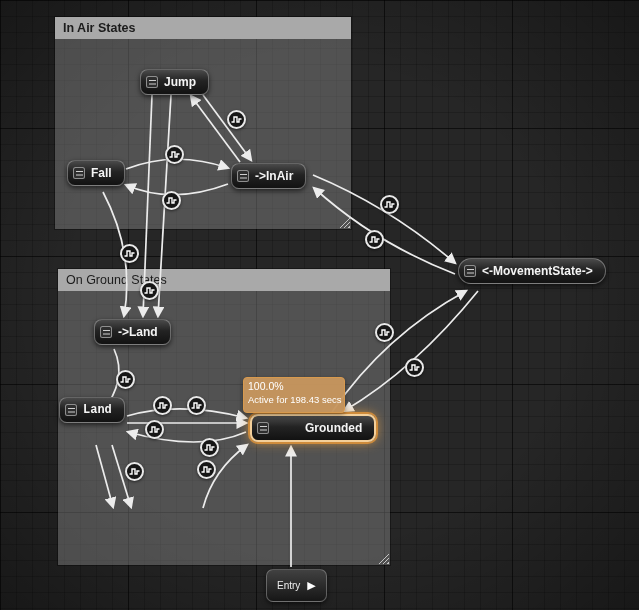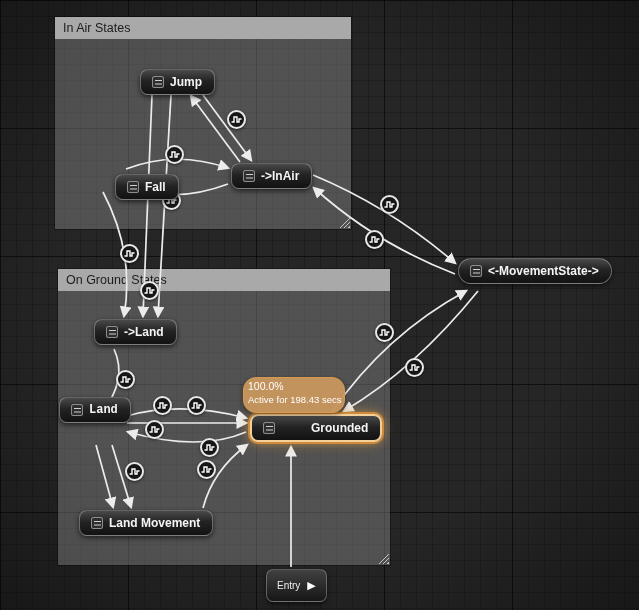--- a/index.html
+++ b/index.html
@@ -20,51 +20,51 @@
   .comment-header{height:22px;background:#a9a9a9;color:#1c1c1c;font-size:12.5px;line-height:22px;
     padding:0 8px;white-space:nowrap;overflow:hidden;}
   .grip{position:absolute;right:1px;bottom:1px;width:11px;height:11px;
     background:repeating-linear-gradient(135deg, transparent 0 2px, rgba(235,235,235,0.75) 2px 3px);
     clip-path:polygon(100% 0,100% 100%,0 100%);}
   .wires{position:absolute;left:0;top:0;pointer-events:none;}
   .tr{position:absolute;width:19px;height:19px;border-radius:50%;background:#161616;
     border:2px solid #e9e9e9;display:flex;align-items:center;justify-content:center;
     box-shadow:0 1px 3px rgba(0,0,0,0.55);}
   .state{position:absolute;display:inline-flex;align-items:center;gap:6px;
-    padding:5px 12px 5px 11px;border-radius:8px;
+    padding:5px 12px 5px 5px;border-radius:8px;
     background:linear-gradient(180deg,#4a4a4a 0%,#232323 45%,#121212 100%);
     border:1px solid rgba(170,170,170,0.55);
     box-shadow:0 2px 5px rgba(0,0,0,0.6);
     color:#f4f4f4;font-size:12px;font-weight:bold;white-space:nowrap;}
   .state.active{
     border:2px solid #f3cf9a;
     box-shadow:0 0 0 2px rgba(230,150,55,0.75), 0 0 12px rgba(235,160,60,0.85);}
   .nicon{width:12px;height:12px;border-radius:2.5px;background:#2e2e2e;
     box-shadow:inset 0 0 0 1px #8e8e8e;position:relative;flex:0 0 auto;}
   .nicon::after{content:"";position:absolute;left:2.5px;right:2.5px;top:3.5px;height:1.5px;
     background:#cfcfcf;box-shadow:0 3.5px 0 #cfcfcf;}
   .tooltip{position:absolute;left:243px;top:377px;width:102px;height:36px;
-    background:rgba(199,150,94,0.96);border:1px solid #d89a4e;border-radius:13px;
+    background:rgba(199,150,94,0.96);border:1px solid #d89a4e;border-radius:4px;
     color:#ffffff;padding:2px 4px;line-height:1.3;box-shadow:0 2px 5px rgba(0,0,0,0.4);}
   .tooltip .l1{font-size:10.5px;}
   .tooltip .l2{font-size:9.5px;white-space:nowrap;}
   .entry{position:absolute;left:266px;top:569px;display:inline-flex;align-items:center;gap:7px;
     padding:10px 10px;border-radius:7px;
     background:linear-gradient(180deg,#414141,#161616);
     border:1px solid rgba(160,160,160,0.5);
     box-shadow:0 2px 5px rgba(0,0,0,0.6);
     color:#eeeeee;font-size:10px;}
   .entry .play{font-size:11px;line-height:1;color:#ffffff;}
 </style>
 </head>
 <body>
 
 <div class="canvas">
 
-  <div class="comment" style="left:55px;top:17px;width:296px;height:212px;">
+  <div class="comment" style="left:55px;top:17px;width:296px;height:212px;font-weight:bold;">
     <div class="comment-header">In Air States</div>
     <div class="grip"></div>
   </div>
   <div class="comment" style="left:30px;top:269px;width:332px;height:296px;margin-left:28px;">
     <div class="comment-header">On Ground States</div>
     <div class="grip"></div>
   </div>
 
   <svg class="wires" width="639" height="610">
     <defs>
@@ -173,39 +173,35 @@
   <div class="tr" style="left:405px;top:358px;">
       <svg width="11" height="9" viewBox="0 0 11 9">
         <polyline points="0.5,7 3,7 3,2 6,2 6,7 8,7 8,4 10.5,4" fill="none" stroke="#ffffff" stroke-width="1.4"></polyline>
       </svg>
     </div>
 
   <div class="state" style="left:140px;top:69px;">
     <span class="nicon"></span>
     <span>Jump</span>
   </div>
-  <div class="state" style="left:67px;top:174px;margin-left:48px;">
+  <div class="state" style="left:67px;top:160px;">
     <span class="nicon"></span>
     <span>Fall</span>
   </div>
   <div class="state" style="left:231px;top:163px;align-items:center;">
     <span class="nicon"></span>
     <span>-&gt;InAir</span>
   </div>
   <div class="state" style="left:94px;top:319px;text-align:center;">
     <span class="nicon"></span>
     <span>-&gt;Land</span>
   </div>
   <div class="state" style="left:59px;top:397px;font-family:Liberation Mono, monospace;">
     <span class="nicon"></span>
     <span>Land</span>
-  </div>
-  <div class="state" style="left:79px;top:510px;">
-    <span class="nicon"></span>
-    <span>Land Movement</span>
   </div>
   <div class="state active" style="left:250px;top:414px;gap:36px;">
     <span class="nicon"></span>
     <span>Grounded</span>
   </div>
   <div class="state" style="left:458px;top:258px;border-radius:13px;">
     <span class="nicon"></span>
     <span>&lt;-MovementState-&gt;</span>
   </div>
 

